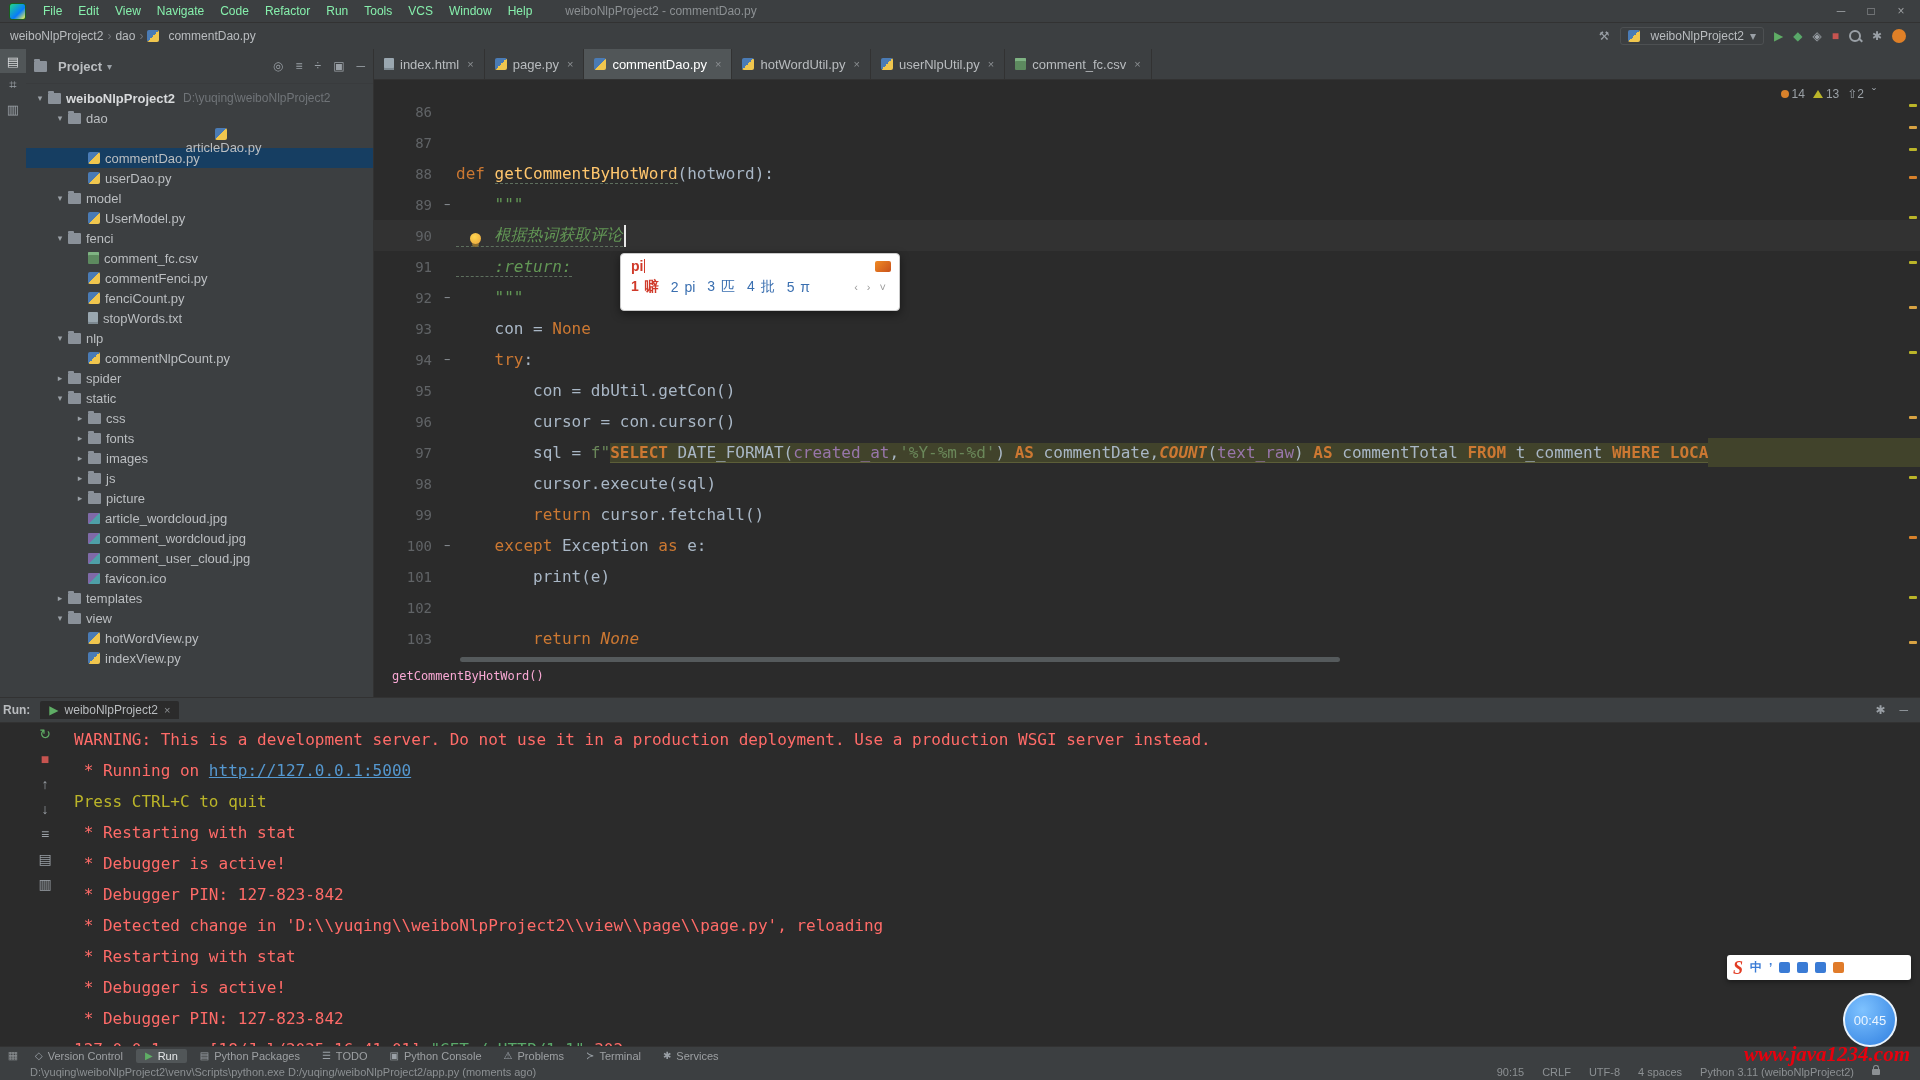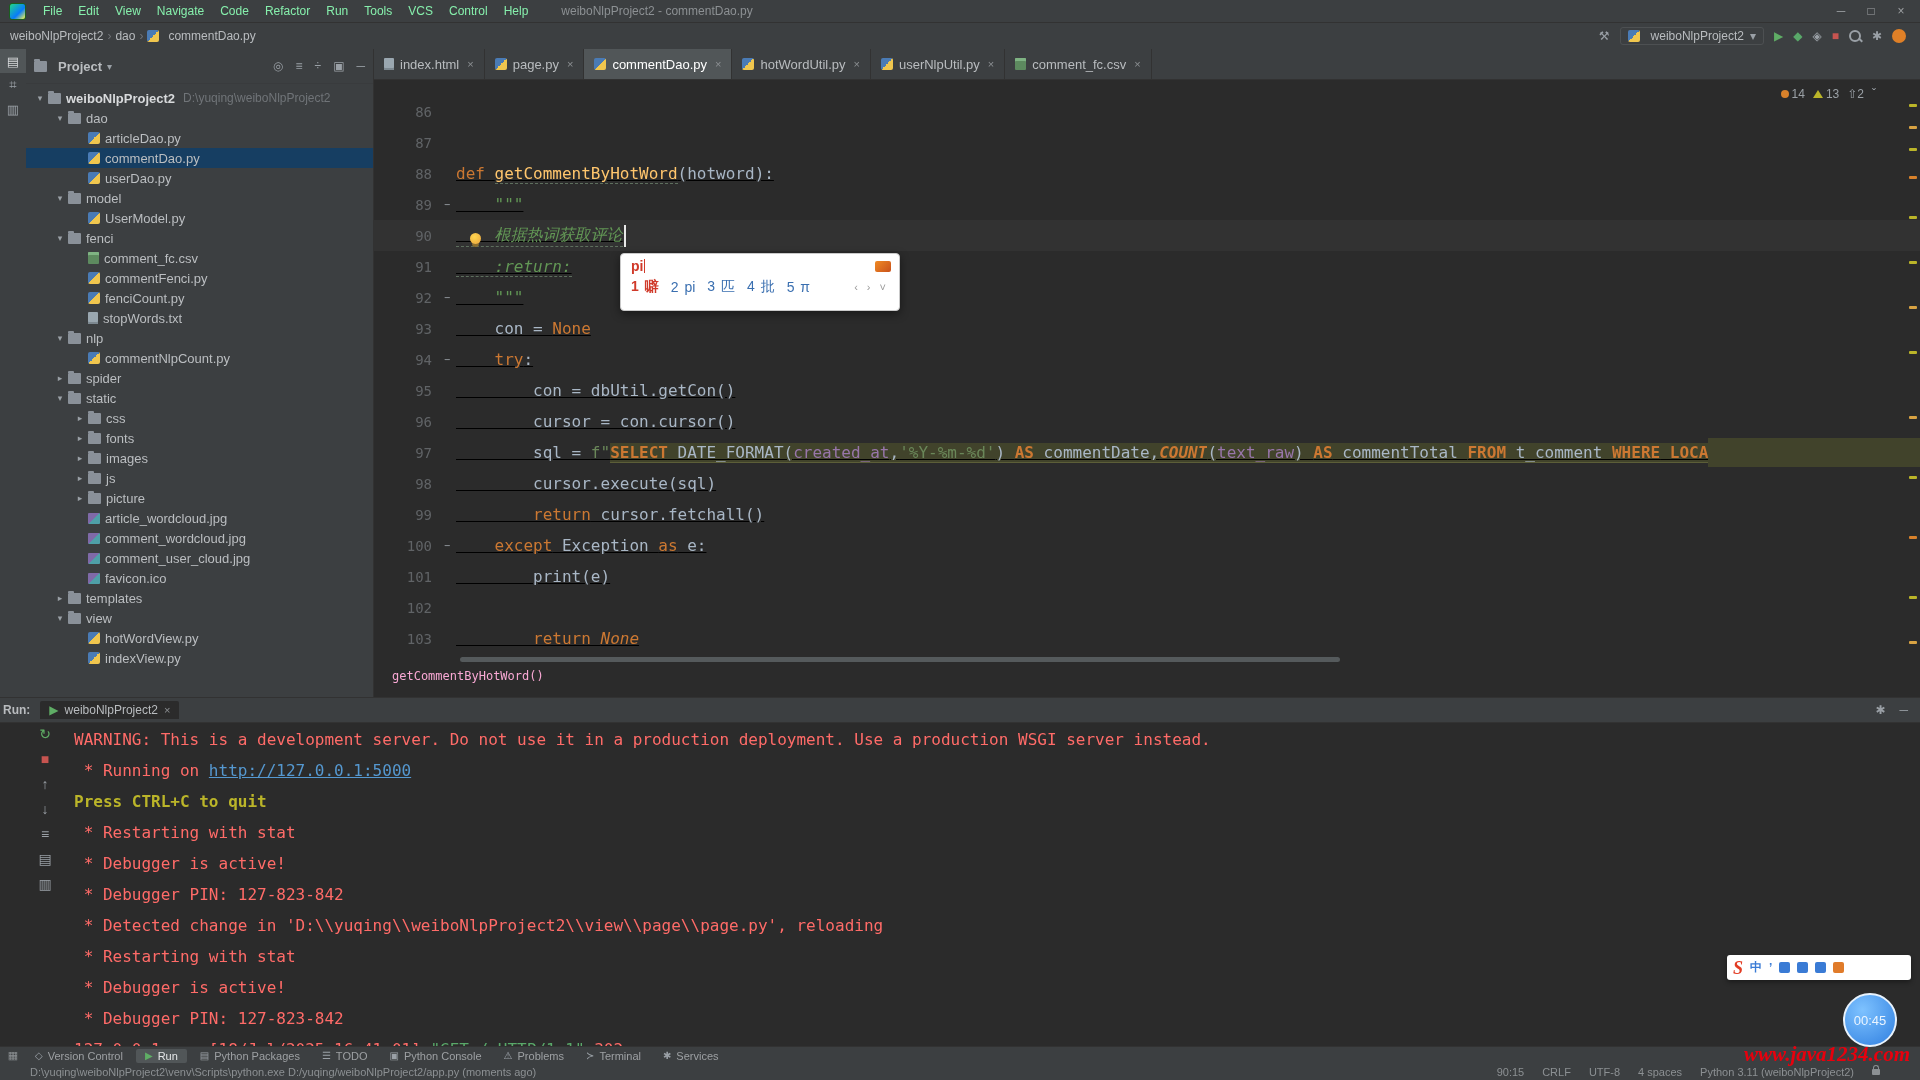--- a/index.html
+++ b/index.html
@@ -57,21 +57,21 @@
   .tab .fi{margin-right:0;}
   .inspect{position:absolute;right:44px;top:38px;display:flex;align-items:center;gap:8px;font-size:12px;color:#9aa0a6;}
   .dotWarn{width:8px;height:8px;border-radius:50%;background:#d9822b;display:inline-block;margin-right:3px;}
   .triWarn{width:0;height:0;border-left:5px solid transparent;border-right:5px solid transparent;border-bottom:8px solid #bbb529;display:inline-block;margin-right:3px;}
   .codewrap{position:absolute;left:0;top:47px;width:1546px;height:560px;overflow:hidden;
     font-family:"DejaVu Sans Mono",monospace;font-size:16px;}
   .codeline{display:flex;height:31px;align-items:center;position:relative;}
   .codeline.caretline{background:#323232;}
   .gnum{width:58px;text-align:right;color:#606366;font-size:14px;flex:none;padding-right:6px;}
   .gfold{width:18px;color:#9aa0a6;font-size:10px;flex:none;text-align:center;}
-  .ctext{white-space:pre;display:flex;align-items:center;position:relative;flex:1;text-decoration:underline;}
+  .ctext{white-space:pre;display:flex;align-items:center;position:relative;flex:1;}
   .tk-kw{color:#cc7832;} .tk-kwi{color:#cc7832;font-style:italic;}
   .tk-fn{color:#ffc66d;} .tk-id{color:#a9b7c6;} .tk-p{color:#a9b7c6;}
   .tk-doc{color:#629755;font-style:italic;}
   .tk-str{color:#6a8759;}
   .tk-sqlkw{color:#cc7832;font-weight:bold;} .tk-sqlkwi{color:#cc7832;font-weight:bold;font-style:italic;}
   .tk-field{color:#9876aa;}
   .tk-sel{background:#41432b;box-shadow:0 1px 0 #5c5e38;}
   .u-dash{border-bottom:1px dashed #5e6f5e;}
   .selfill{flex:1;height:29px;background:#41432b;}
   .caret{width:2px;height:22px;background:#e8e8e8;margin-left:1px;}
@@ -92,21 +92,21 @@
   .ime .pager{margin-left:auto;color:#9a9a9a;font-size:11px;letter-spacing:3px;}
   
   .runpanel{position:absolute;left:0;top:697px;width:1920px;height:349px;background:#2b2b2b;border-top:1px solid #323232;overflow:hidden;}
   .runhead{height:24px;background:#3c3f41;border-bottom:1px solid #323232;display:flex;align-items:center;font-size:12px;color:#b9bcbf;}
   .runhead .cap{margin-left:3px;font-weight:bold;}
   .runtab{display:flex;align-items:center;gap:6px;background:#2b2b2b;padding:2px 9px;margin-left:10px;border-radius:2px 2px 0 0;}
   .runhead .hicons{margin-left:auto;margin-right:12px;display:flex;gap:14px;color:#9aa0a6;}
   .runicons{position:absolute;left:26px;top:28px;width:38px;display:flex;flex-direction:column;gap:9px;align-items:center;color:#9aa0a6;font-size:14px;}
   .runicons .red{color:#c75450;} .runicons .grn{color:#5fad65;}
   .console{position:absolute;left:74px;top:26px;right:10px;bottom:0;font-family:"DejaVu Sans Mono",monospace;font-size:16px;line-height:31px;white-space:pre;}
-  .c-err{color:#ff6b68;} .c-warn{color:#bbb529;font-weight:bold;} .c-ok{color:#59a869;}
+  .c-err{color:#ff6b68;} .c-warn{color:#bbb529;} .c-ok{color:#59a869;}
   .c-link{color:#5598d0;text-decoration:underline;}
   
   .toolwin{position:absolute;left:0;top:1046px;width:1920px;height:17px;background:#3c3f41;border-top:1px solid #323232;display:flex;align-items:center;font-size:11px;color:#9da0a3;}
   .toolwin .corner{width:26px;text-align:center;color:#8c9093;}
   .twitem{display:flex;align-items:center;gap:5px;padding:1px 9px;margin-right:4px;border-radius:2px;}
   .twitem.active{background:#515658;color:#e4e6e8;}
   .twitem .g{font-size:10px;color:#9aa0a6;} .twitem.active .g{color:#5fad65;}
   .statusbar{position:absolute;left:0;top:1063px;width:1920px;height:17px;background:#3c3f41;display:flex;align-items:center;font-size:11px;color:#8c9093;}
   .statusbar .msg{margin-left:30px;}
   .statusbar .right{margin-left:auto;display:flex;gap:18px;margin-right:40px;align-items:center;}
@@ -132,21 +132,21 @@
     <nav class="menus">
         <span>File</span>
         <span>Edit</span>
         <span>View</span>
         <span>Navigate</span>
         <span>Code</span>
         <span>Refactor</span>
         <span>Run</span>
         <span>Tools</span>
         <span>VCS</span>
-        <span>Control</span>
+        <span>Window</span>
         <span>Help</span>
       </nav>
     <span class="wintitle">weiboNlpProject2 - commentDao.py</span>
     <div class="winbtns">
       <span>─</span>
       <span>□</span>
       <span>×</span>
     </div>
   </div>
 
@@ -209,21 +209,21 @@
           <span class="chev">▾</span>
           <span class="fi fi-folder"></span>
           <span class="lbl root">weiboNlpProject2</span>
           <span class="suffix">D:\yuqing\weiboNlpProject2</span>
         </div>
         <div class="trow" style="padding-left: 28px;">
           <span class="chev">▾</span>
           <span class="fi fi-folder"></span>
           <span class="lbl">dao</span>
         </div>
-        <div class="trow" style="padding-left: 48px;">
+        <div class="trow" style="padding-left: 48px; flex-direction: column;">
           <span class="chev"></span>
           <span class="fi fi-py"></span>
           <span class="lbl">articleDao.py</span>
         </div>
         <div class="trow sel" style="padding-left: 48px;">
           <span class="chev"></span>
           <span class="fi fi-py"></span>
           <span class="lbl">commentDao.py</span>
         </div>
         <div class="trow" style="padding-left: 48px;">

